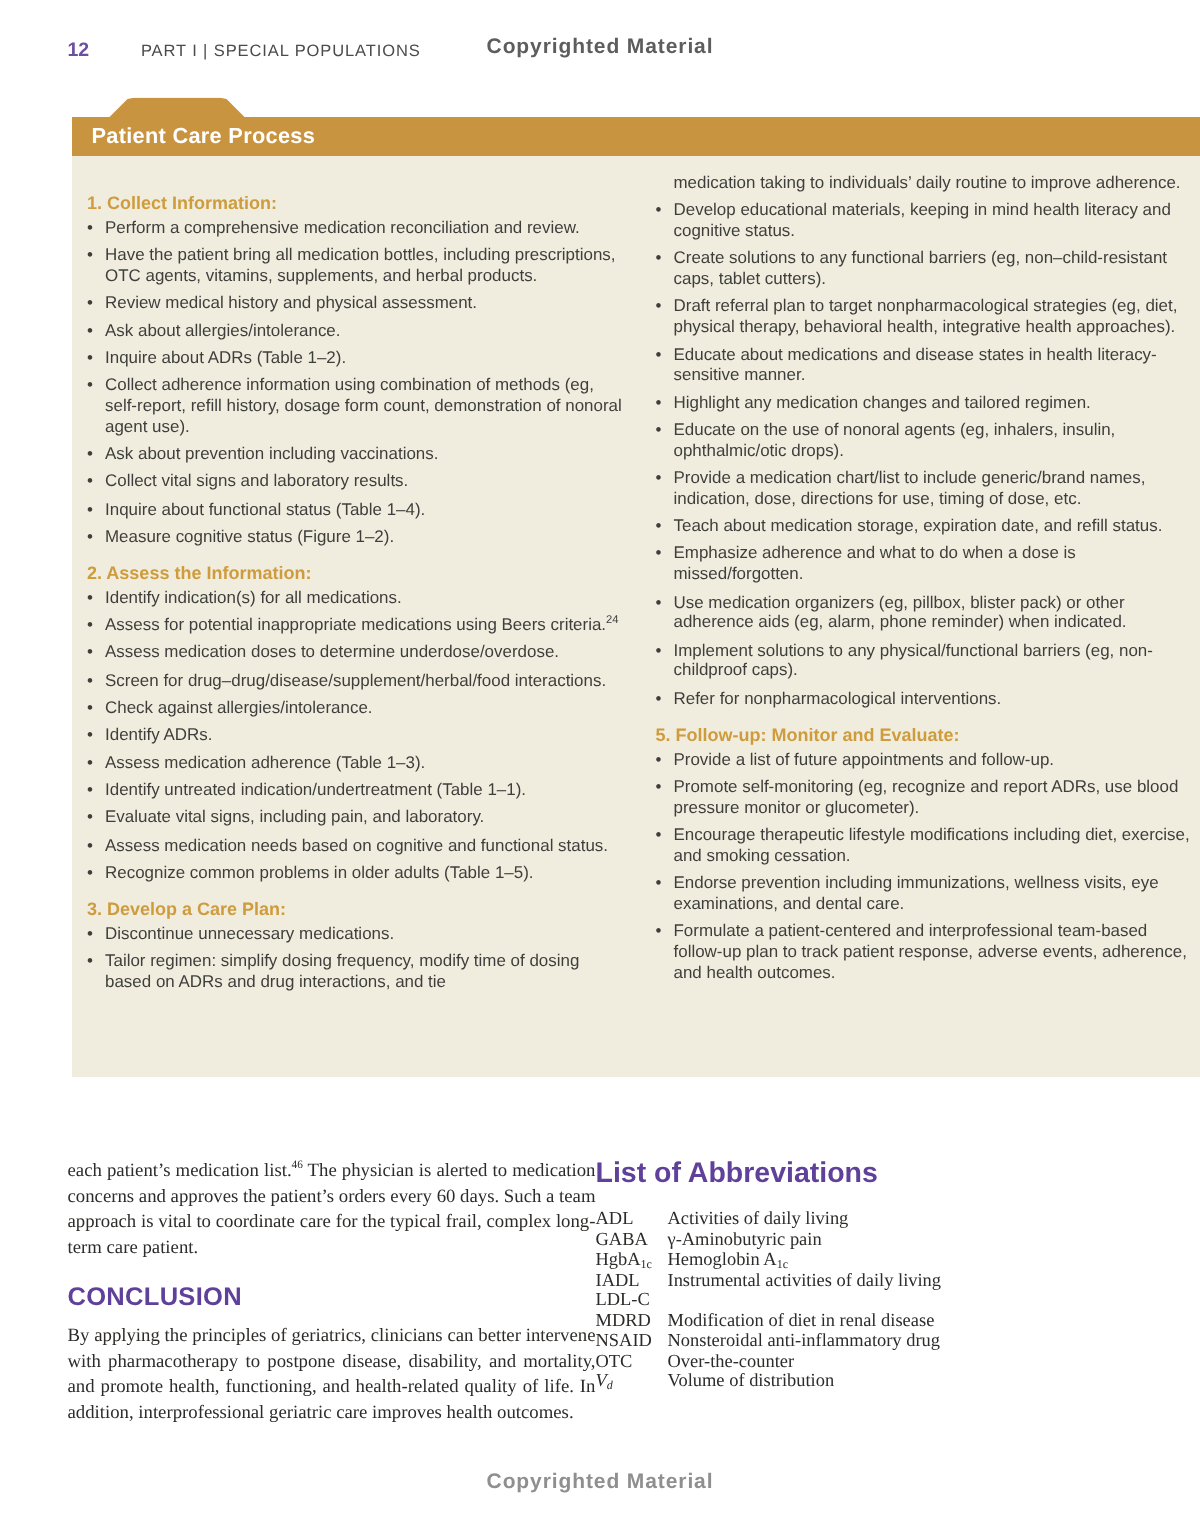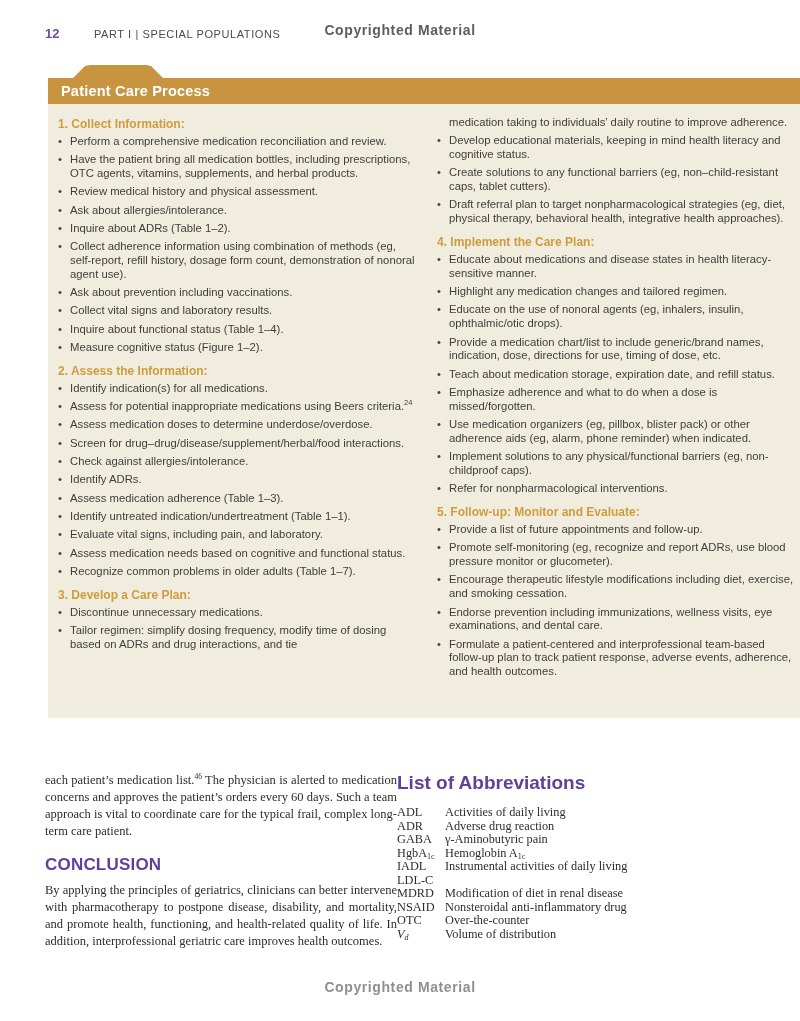--- a/index.html
+++ b/index.html
@@ -16,21 +16,21 @@
   
   .care-box{position:absolute;top:78px;left:48px;width:756px;}
   .tab{position:absolute;top:-13px;left:24px;width:92px;height:14px;background:#c89440;
        clip-path:polygon(0 100%,13px 1px,18px 0,74px 0,79px 1px,100% 100%);}
   .title-bar{background:#c89440;height:26px;display:flex;align-items:center;padding-left:13px;}
   .box-title{color:#ffffff;font-weight:bold;font-size:14.5px;letter-spacing:0.2px;}
   .box-body{background:#f0edde;display:flex;gap:22px;padding:8px 10px 14px 10px;
             min-height:614px;box-sizing:border-box;}
   .col{flex:1 1 0;min-width:0;}
   .sec-heading{color:#cf9c3d;font-weight:bold;font-size:12px;margin:9px 0 4px 0;}
-  .col > .sec-heading:first-child{margin-top:5px;}
+  .col > .sec-heading:first-child{margin-top:16px;}
   .bullet{display:flex;gap:6px;font-size:11.3px;line-height:13.8px;color:#3e3e3c;
           margin-bottom:4.5px;}
   .dot{flex:0 0 6px;color:#3e3e3c;}
   .btext{flex:1;}
   .cont{font-size:11.3px;line-height:13.8px;color:#3e3e3c;margin:4px 0 4.5px 12px;}
   sup{font-size:7.5px;vertical-align:super;line-height:0;}
   sub{font-size:8px;vertical-align:-2px;line-height:0;}
 
   
   .bottom{position:absolute;top:772px;left:45px;width:712px;display:flex;}
@@ -145,21 +145,21 @@
           <div class="bullet">
             <span class="dot">•</span>
             <span class="btext">Evaluate vital signs, including pain, and laboratory.</span>
           </div>
           <div class="bullet">
             <span class="dot">•</span>
             <span class="btext">Assess medication needs based on cognitive and functional status.</span>
           </div>
           <div class="bullet">
             <span class="dot">•</span>
-            <span class="btext">Recognize common problems in older adults (Table 1–7).</span>
+            <span class="btext">Recognize common problems in older adults (Table 1–5).</span>
           </div>
           <div class="sec-heading">3. Develop a Care Plan:</div>
           <div class="bullet">
             <span class="dot">•</span>
             <span class="btext">Discontinue unnecessary medications.</span>
           </div>
           <div class="bullet">
             <span class="dot">•</span>
             <span class="btext">Tailor regimen: simplify dosing frequency, modify time of dosing based on ADRs and drug interactions, and tie</span>
           </div>
@@ -171,21 +171,20 @@
             <span class="btext">Develop educational materials, keeping in mind health literacy and cognitive status.</span>
           </div>
           <div class="bullet">
             <span class="dot">•</span>
             <span class="btext">Create solutions to any functional barriers (eg, non–child-resistant caps, tablet cutters).</span>
           </div>
           <div class="bullet">
             <span class="dot">•</span>
             <span class="btext">Draft referral plan to target nonpharmacological strategies (eg, diet, physical therapy, behavioral health, integrative health approaches).</span>
           </div>
-          <div class="sec-heading">4. Implement the Care Plan:</div>
           <div class="bullet">
             <span class="dot">•</span>
             <span class="btext">Educate about medications and disease states in health literacy-sensitive manner.</span>
           </div>
           <div class="bullet">
             <span class="dot">•</span>
             <span class="btext">Highlight any medication changes and tailored regimen.</span>
           </div>
           <div class="bullet">
             <span class="dot">•</span>
@@ -247,24 +246,20 @@
       <p class="serif">By applying the principles of geriatrics, clinicians can better intervene with pharmacotherapy to postpone disease, disability, and mortality, and promote health, functioning, and health-related quality of life. In addition, interprofessional geriatric care improves health outcomes.</p>
     </div>
     <div class="bottom-right">
       <div class="abbr-title">List of Abbreviations</div>
       <div id="abbr-list">
           <div class="ab-row">
             <span class="ab-abbr">ADL</span>
             <span class="ab-def">Activities of daily living</span>
           </div>
           <div class="ab-row">
-            <span class="ab-abbr">ADR</span>
-            <span class="ab-def">Adverse drug reaction</span>
-          </div>
-          <div class="ab-row">
             <span class="ab-abbr">GABA</span>
             <span class="ab-def">γ-Aminobutyric pain</span>
           </div>
           <div class="ab-row">
             <span class="ab-abbr">HgbA<sub>1c</sub></span>
             <span class="ab-def">Hemoglobin A<sub>1c</sub></span>
           </div>
           <div class="ab-row">
             <span class="ab-abbr">IADL</span>
             <span class="ab-def">Instrumental activities of daily living</span>

